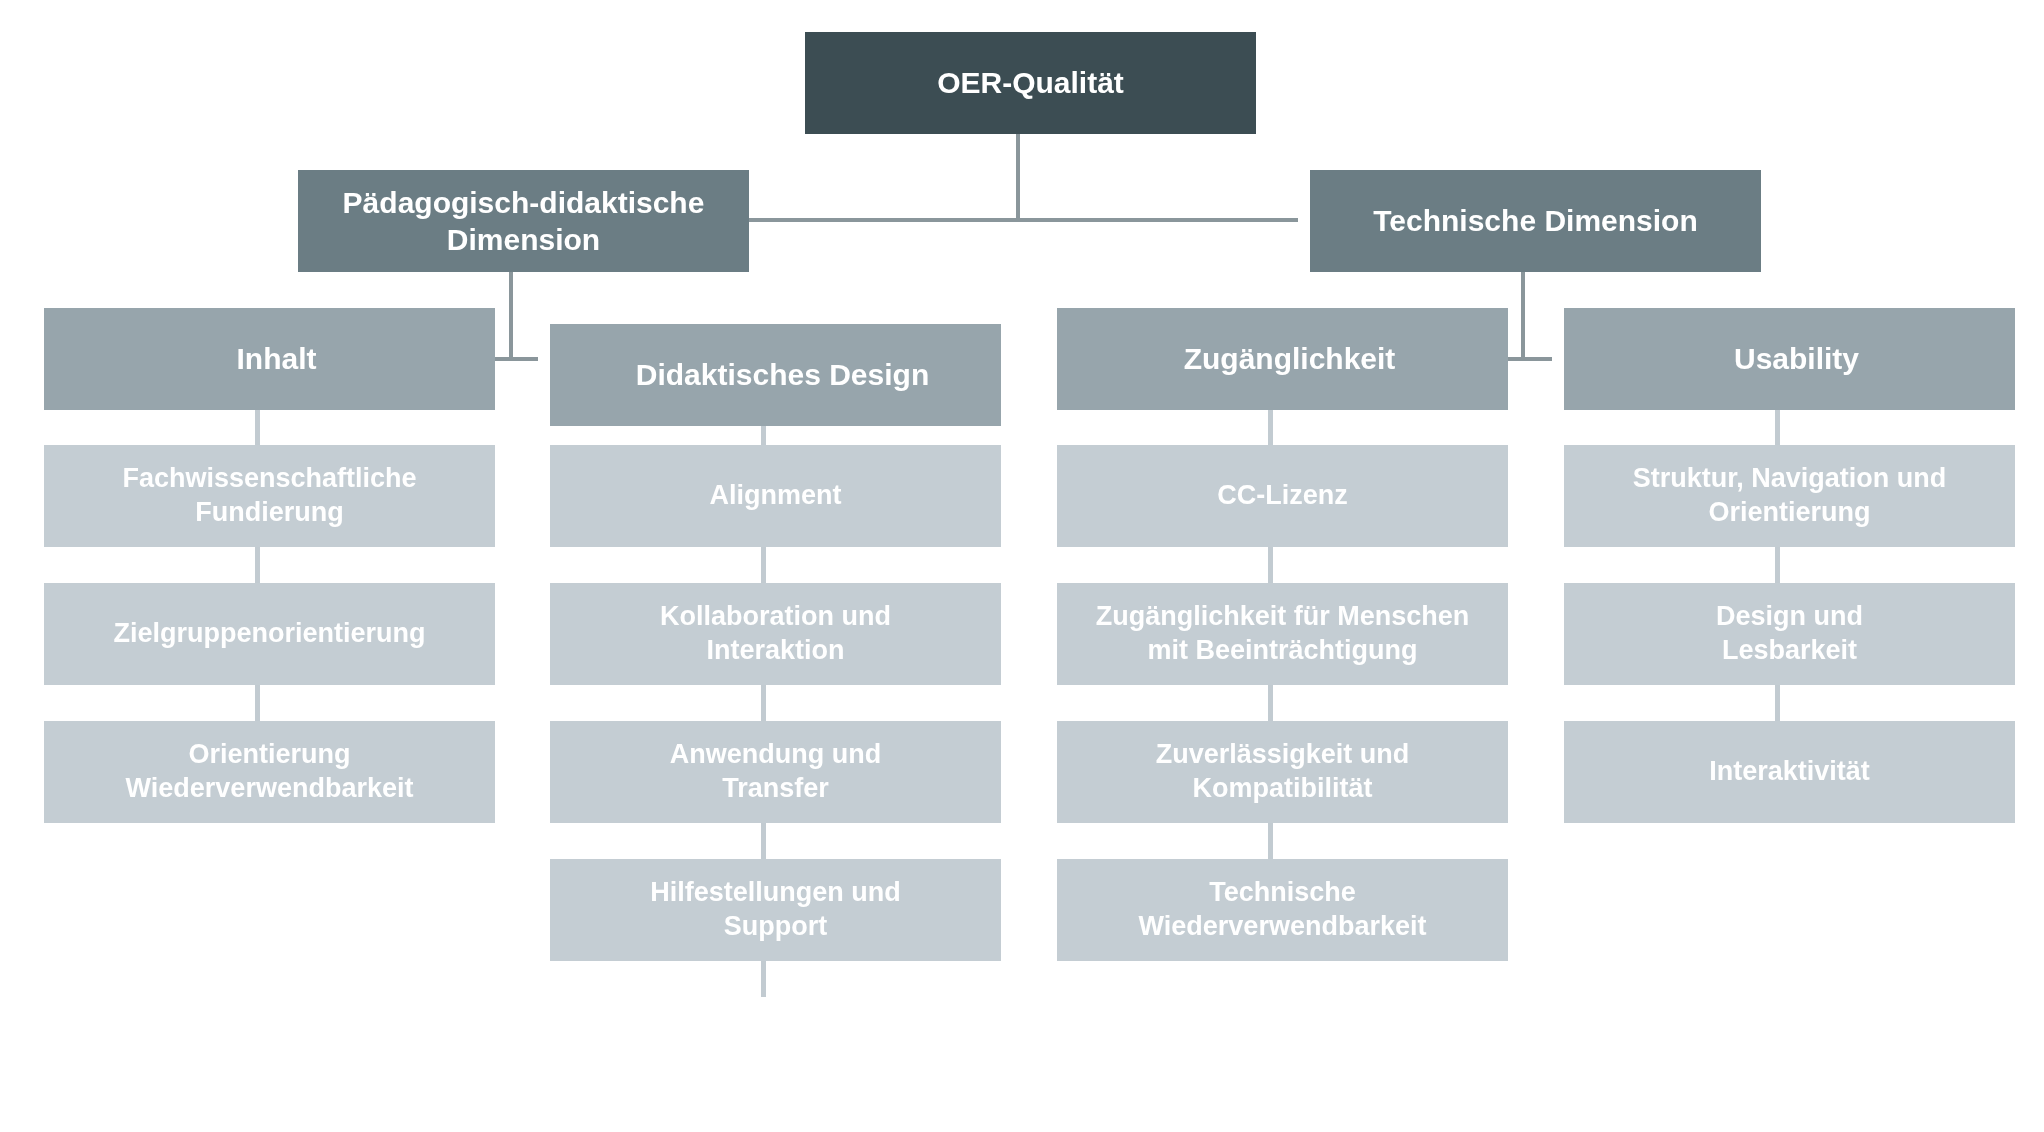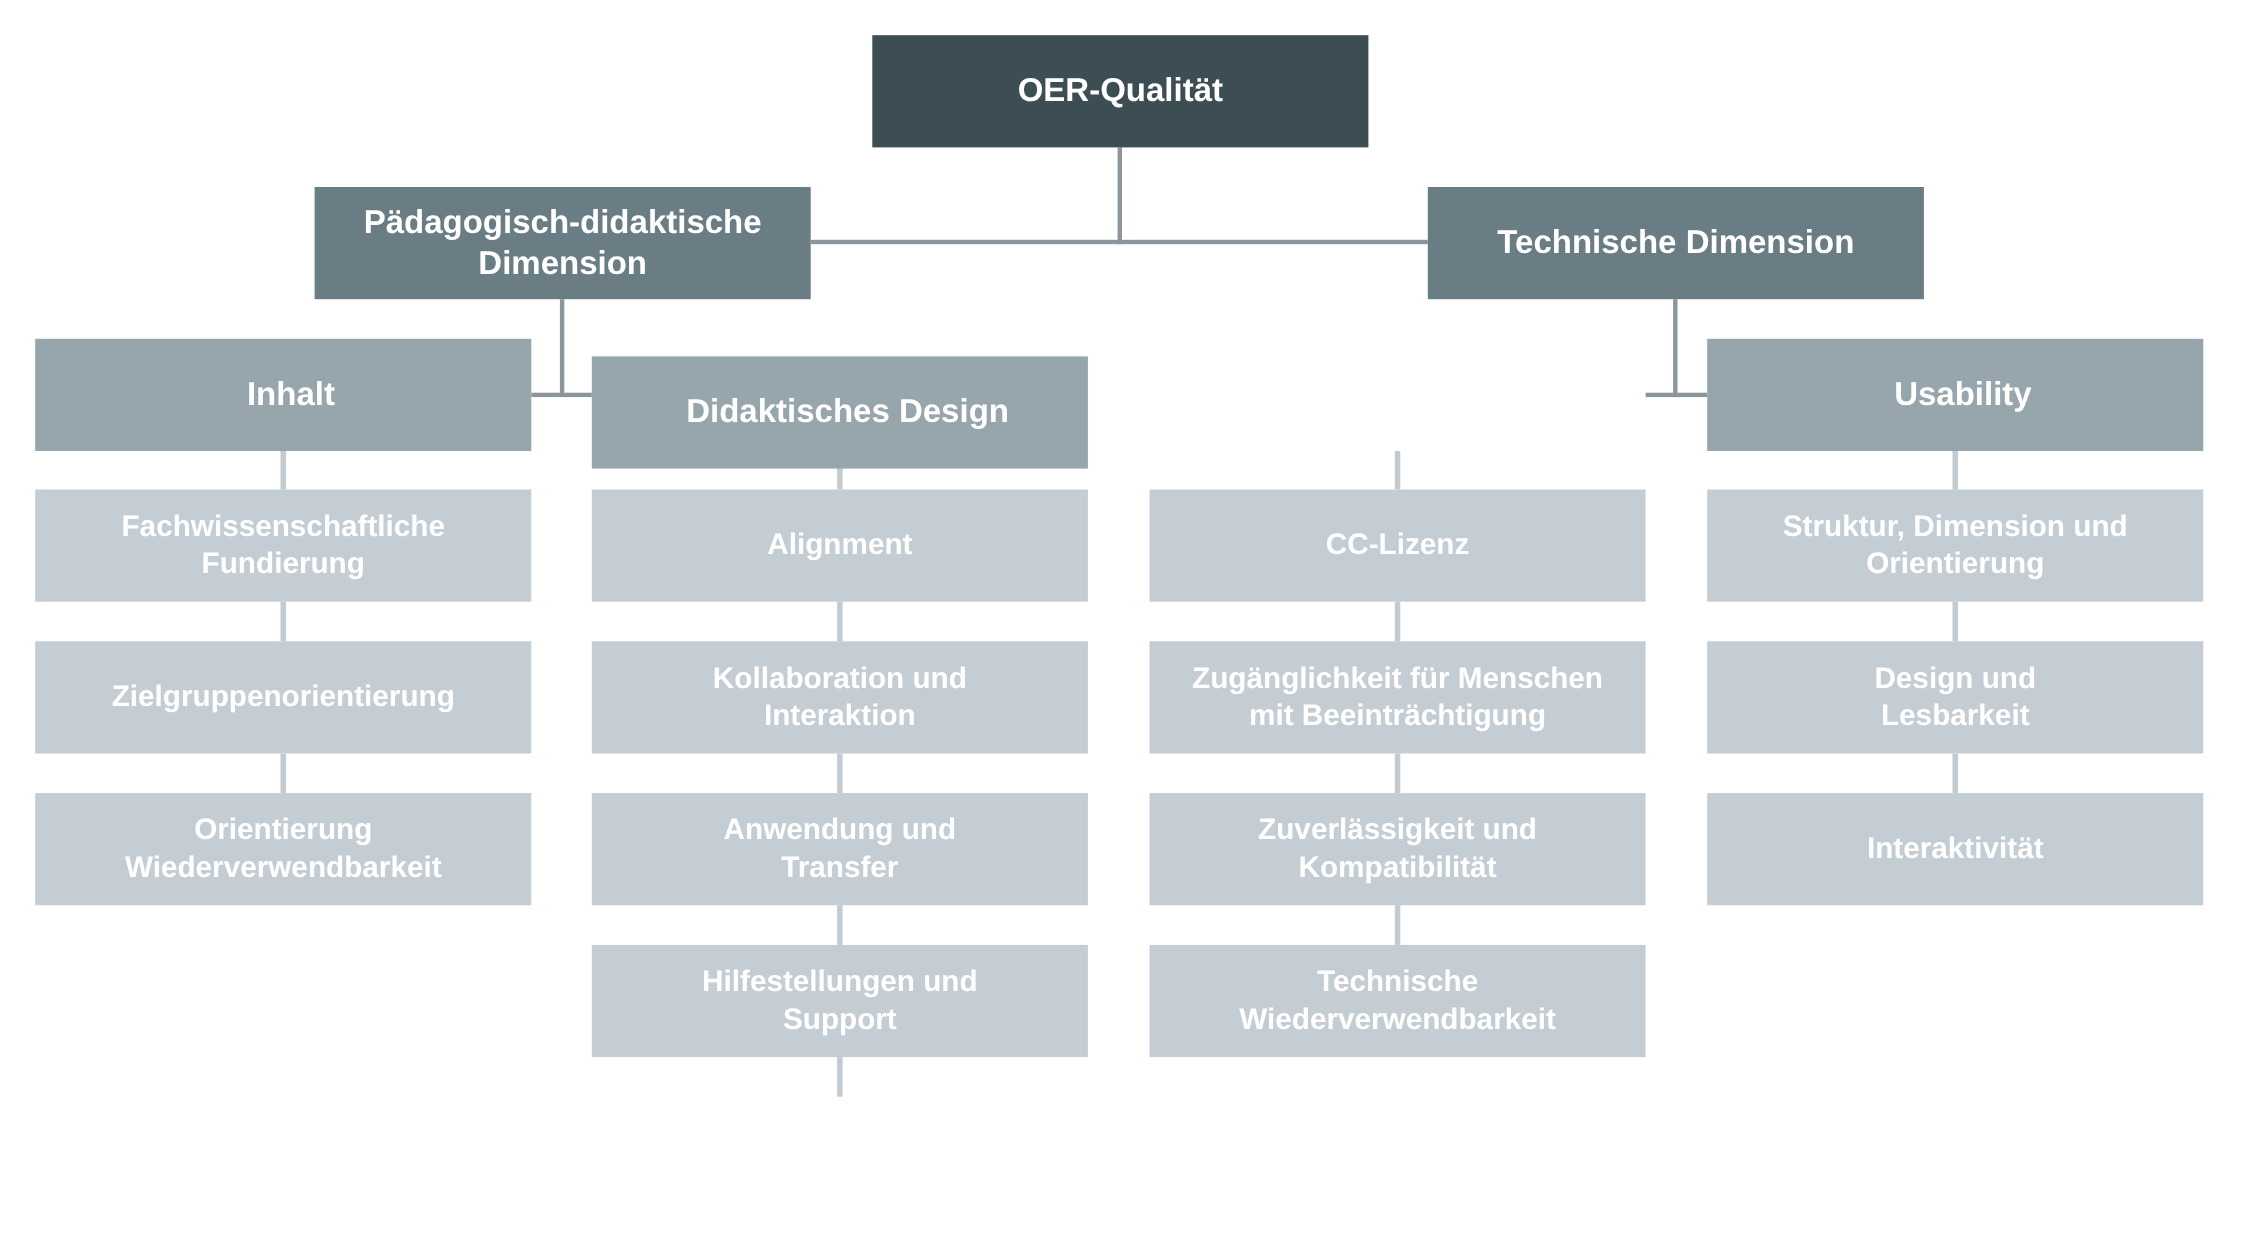--- a/index.html
+++ b/index.html
@@ -32,20 +32,21 @@
     display: flex;
     align-items: center;
     justify-content: center;
     text-align: center;
     color: var(--c-text);
     font-weight: bold;
     white-space: pre-line;
     line-height: 1.25;
     box-sizing: border-box;
     padding: 0 6px;
+    margin-left: 12px;
   }
   .tier-root     { background: var(--c-root-box);      font-size: 30px; }
   .tier-dim      { background: var(--c-dimension-box); font-size: 30px; }
   .tier-cat      { background: var(--c-category-box);  font-size: 30px; padding-left: 20px; }
   .tier-item     { background: var(--c-item-box);      font-size: 27px; }
   .line {
     position: absolute;
   }
   .line-tree { background: var(--c-tree-line); }
   .line-item { background: var(--c-item-line); }
@@ -84,20 +85,21 @@
   <div class="line line-item" style="left:1775px;top:685px;width:5px;height:36px"></div>
 
   <div class="box tier-root" style="left:793px;top:32px">OER-Qualität</div>
 
   <div class="box tier-dim" style="left:286px;top:170px">Pädagogisch-didaktische
 Dimension</div>
   <div class="box tier-dim" style="left:1298px;top:170px">Technische Dimension</div>
 
   <div class="box tier-cat" style="left:32px;top:308px">Inhalt</div>
   <div class="box tier-cat" style="left:538px;top:324px">Didaktisches Design</div>
+  <div class="box tier-cat" style="left:1045px;top:308px">Zugänglichkeit</div>
   <div class="box tier-cat" style="left:1552px;top:308px">Usability</div>
 
   <div class="box tier-item" style="left:32px;top:445px">Fachwissenschaftliche
 Fundierung</div>
   <div class="box tier-item" style="left:32px;top:583px">Zielgruppenorientierung</div>
   <div class="box tier-item" style="left:32px;top:721px">Orientierung
 Wiederverwendbarkeit</div>
 
   <div class="box tier-item" style="left:538px;top:445px">Alignment</div>
   <div class="box tier-item" style="left:538px;top:583px">Kollaboration und
@@ -108,19 +110,19 @@
 Support</div>
 
   <div class="box tier-item" style="left:1045px;top:445px">CC-Lizenz</div>
   <div class="box tier-item" style="left:1045px;top:583px">Zugänglichkeit für Menschen
 mit Beeinträchtigung</div>
   <div class="box tier-item" style="left:1045px;top:721px">Zuverlässigkeit und
 Kompatibilität</div>
   <div class="box tier-item" style="left:1045px;top:859px">Technische
 Wiederverwendbarkeit</div>
 
-  <div class="box tier-item" style="left:1552px;top:445px">Struktur, Dimension und
+  <div class="box tier-item" style="left:1552px;top:445px">Struktur, Navigation und
 Orientierung</div>
   <div class="box tier-item" style="left:1552px;top:583px">Design und
 Lesbarkeit</div>
   <div class="box tier-item" style="left:1552px;top:721px">Interaktivität</div>
 
 </div>
 
 </body></html>

